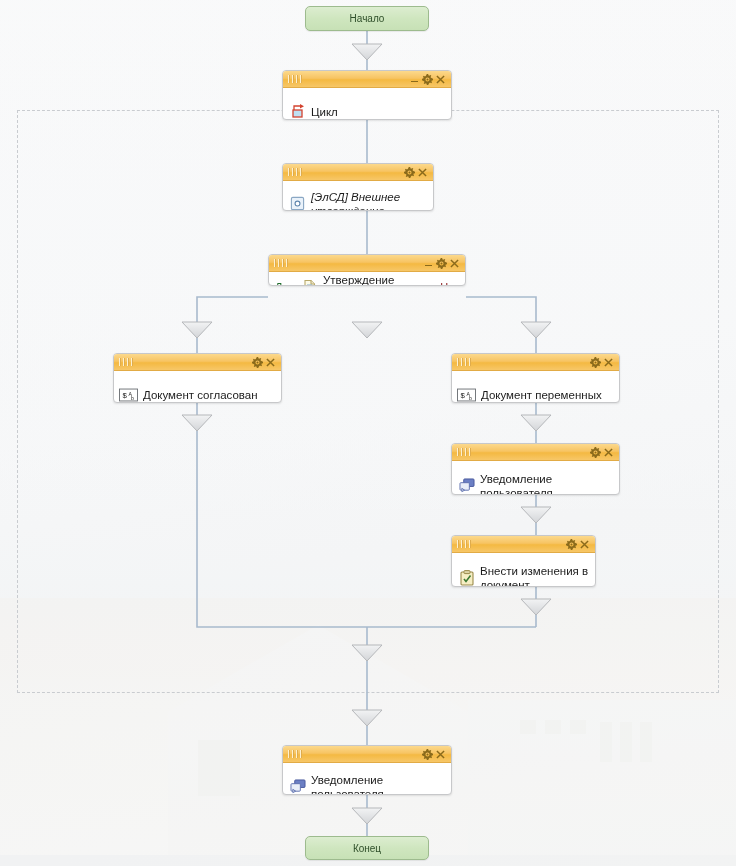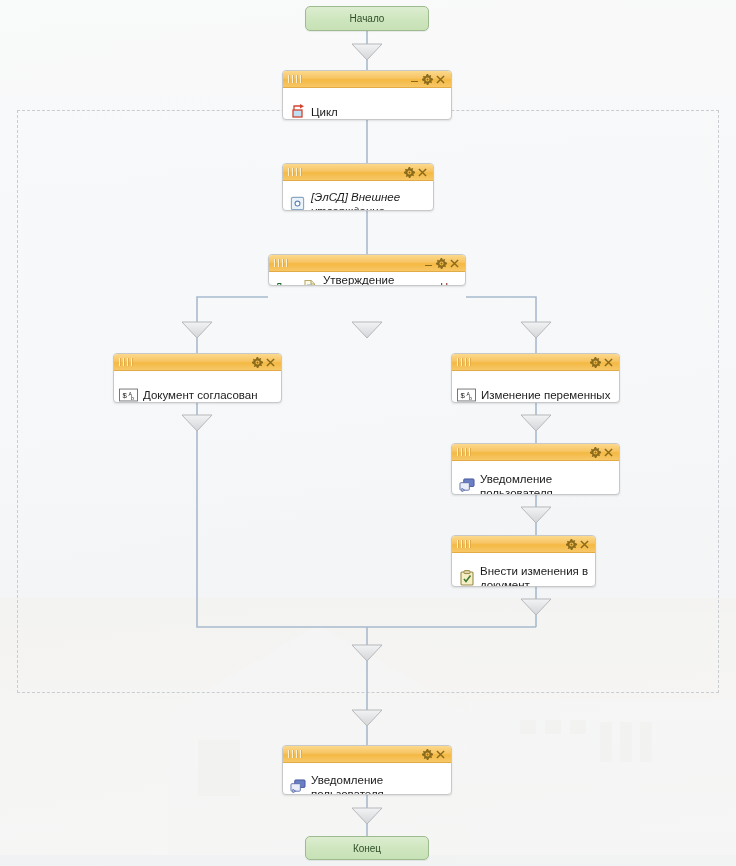--- a/index.html
+++ b/index.html
@@ -398,21 +398,21 @@
     </div>
     <div class="body" style="padding-left:4px;">
       <span class="icon" style="width:20px;">
         <svg width="19" height="14" viewBox="0 0 22 15">
           <rect x="0.6" y="0.6" width="20.8" height="13.8" fill="#ffffff" stroke="#6e7276" stroke-width="1.1"></rect>
           <text x="4" y="11" font-family="Liberation Sans, sans-serif" font-size="9" fill="#1b1b1b">$</text>
           <text x="11" y="9" font-family="Liberation Sans, sans-serif" font-size="6" fill="#1b1b1b">A</text>
           <text x="14" y="13" font-family="Liberation Sans, sans-serif" font-size="6" fill="#1b1b1b">b</text>
         </svg>
       </span>
-      <span class="label">Изменение переменных</span>
+      <span class="label">Документ переменных</span>
     </div>
   </div>
 
   <div class="node" style="left:451px; top:443px; width:169px; height:52px;">
     <div class="titlebar">
       <span class="grip">
           <i></i>
           <i></i>
           <i></i>
           <i></i>

